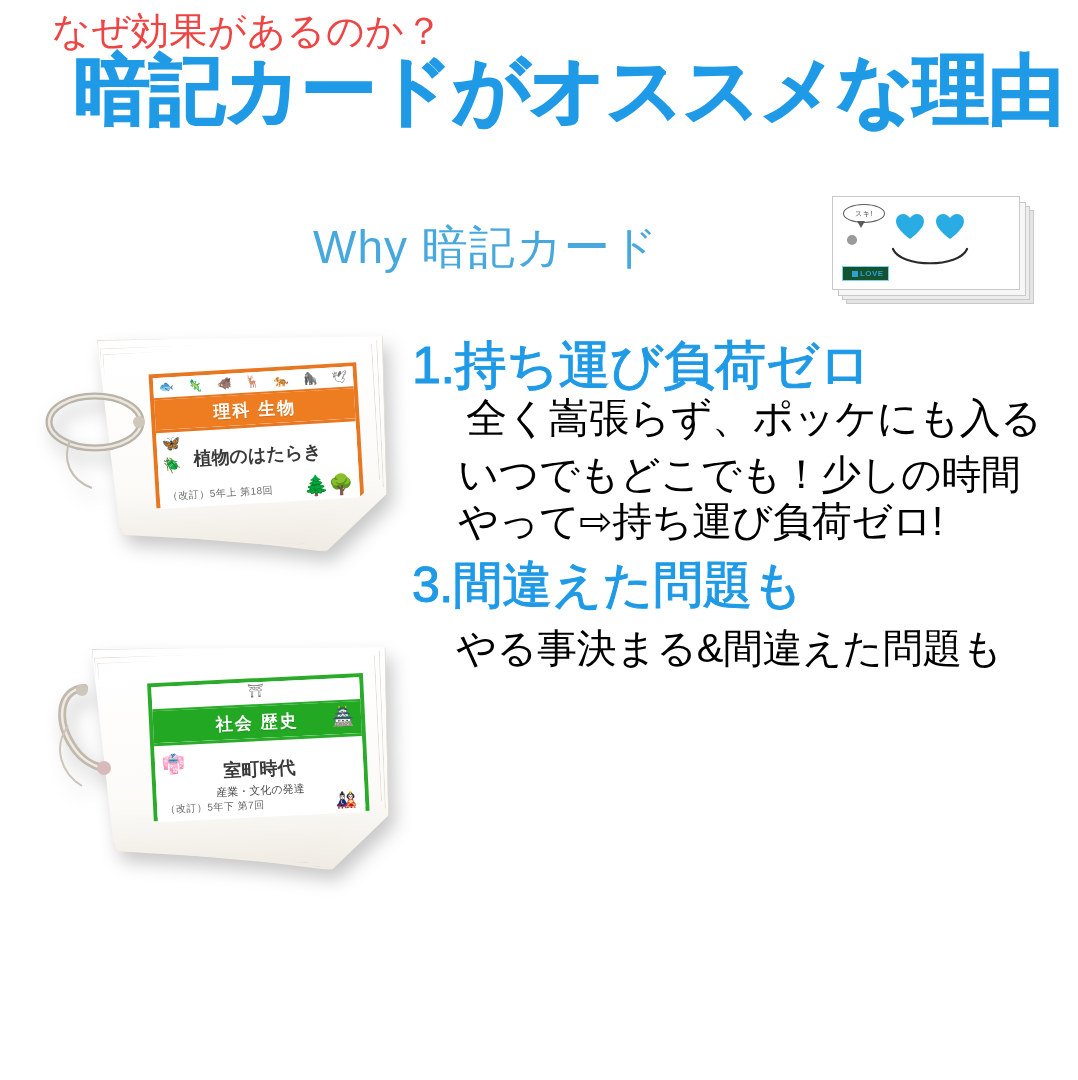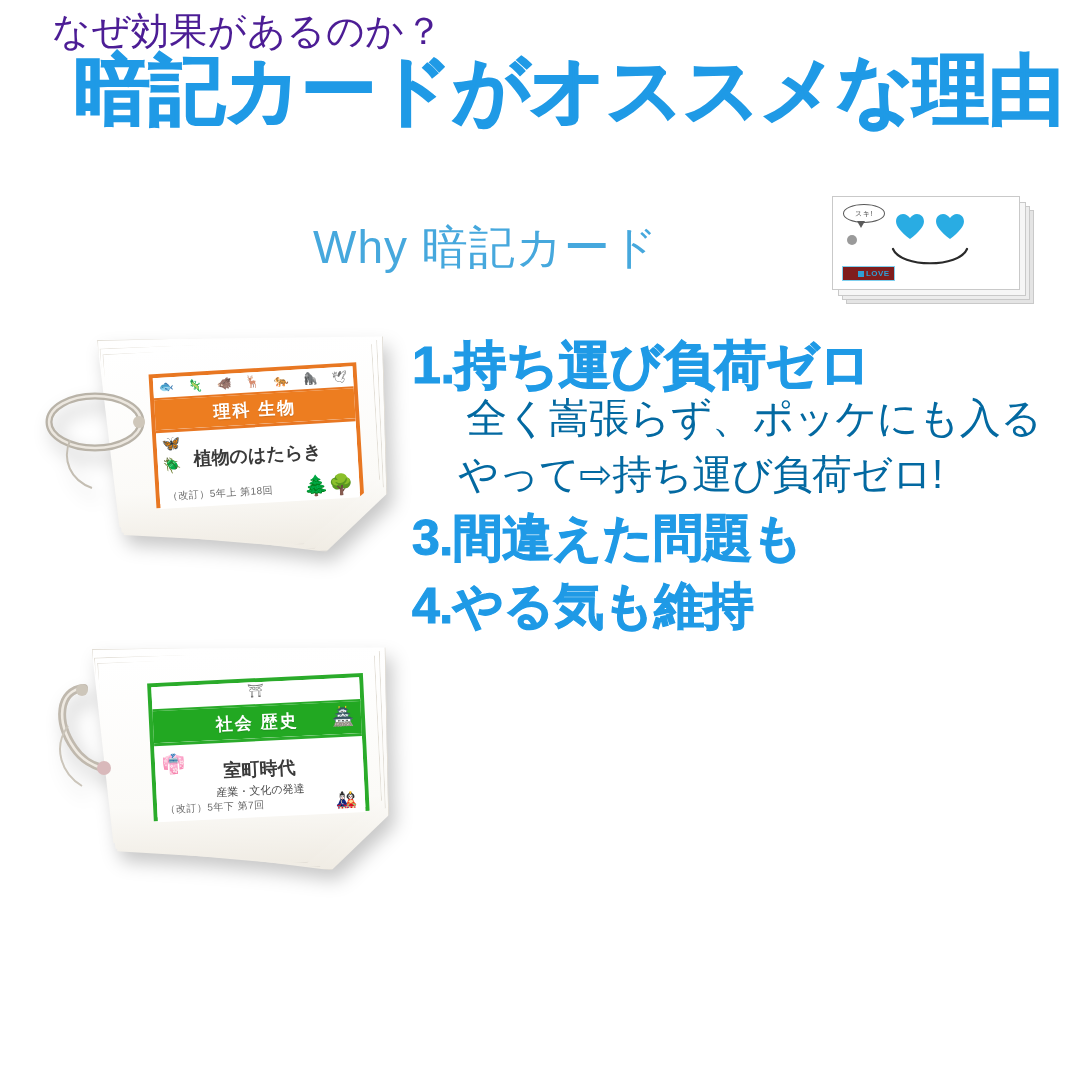--- a/index.html
+++ b/index.html
@@ -18,21 +18,21 @@
     overflow: hidden;
   }
 
   
   .kicker {
     position: absolute;
     left: 52px;
     top: 12px;
     font-size: 38px;
     line-height: 1.05;
-    color: #4c1d95;
+    color: #ef4444;
     font-weight: 400;
     letter-spacing: 0.5px;
     white-space: nowrap;
   }
   .headline {
     position: absolute;
     left: 74px;
     top: 50px;
     font-size: 76px;
     line-height: 1.05;
@@ -59,31 +59,31 @@
   .points {
     position: absolute;
     left: 412px;
     top: 336px;
     width: 640px;
   }
   .point { margin-bottom: 6px; }
   .point-head {
     font-size: 50px;
     line-height: 1.12;
-    font-weight: 700;
+    font-weight: 400;
     color: #1f9ae6;
     white-space: nowrap;
     -webkit-text-stroke: 1.1px #1f9ae6;
     letter-spacing: -0.5px;
   }
   .point-sub {
     font-size: 40px;
     line-height: 1.18;
     font-weight: 400;
-    color: #0369a1;
+    color: #000000;
     letter-spacing: -0.5px;
     padding-left: 52px;
     white-space: nowrap;
   }
   .p1 .point-head { font-size: 52px; }
   .p1 .point-sub  { font-size: 41px; padding-left: 54px; }
   .p2 { margin-top: 8px; }
   .p2 .point-sub { padding-left: 46px; }
   .p3 { margin-top: 12px; }
   .p3 .point-sub { font-size: 38px; padding-left: 50px; }
@@ -278,25 +278,25 @@
     position: absolute;
     left: 14px; top: 38px;
     width: 10px; height: 10px;
     border-radius: 50%;
     background: #9a9a9a;
   }
   .love-badge {
     position: absolute;
     left: 9px; bottom: 8px;
     border: 1px solid #7fd0ef;
-    background: #7f1d1d;
+    background: #14532d;
     color: #2f9fd4;
     font-size: 8px;
     font-weight: 700;
-    padding: 2px 5px 2px 15px;
+    padding: 2px 5px 2px 9px;
     letter-spacing: .4px;
     display: flex; align-items: center; gap: 2px;
   }
   .love-badge .sq { width: 6px; height: 6px; background: #2f9fd4; display:inline-block; }
   .heart {
     position: absolute;
     width: 30px; height: 27px;
   }
   .heart svg { width: 100%; height: 100%; display: block; }
   .heart-l { left: 62px; top: 16px; }
@@ -428,30 +428,29 @@
   <div class="points">
 
     <div class="point p1">
       <div class="point-head">
         <span>1.</span><span>持ち運び負荷ゼロ</span>
       </div>
       <div class="point-sub">全く嵩張らず、ポッケにも入る</div>
     </div>
 
     <div class="point p2">
+      <div class="point-sub">いつでもどこでも！少しの時間</div>
       <div class="point-sub">やって⇨持ち運び負荷ゼロ!</div>
     </div>
 
     <div class="point p3">
       <div class="point-head">
         <span>3.</span><span>間違えた問題も</span>
       </div>
     </div>
 
     <div class="point p4">
-      <div class="point-head">
-        <span>4.</span><span>やる気も維持</span>
-      </div>
+      <div class="point-sub">やる事決まる&amp;間違えた問題も</div>
     </div>
 
   </div>
 
 </div>
 
 </body></html>

